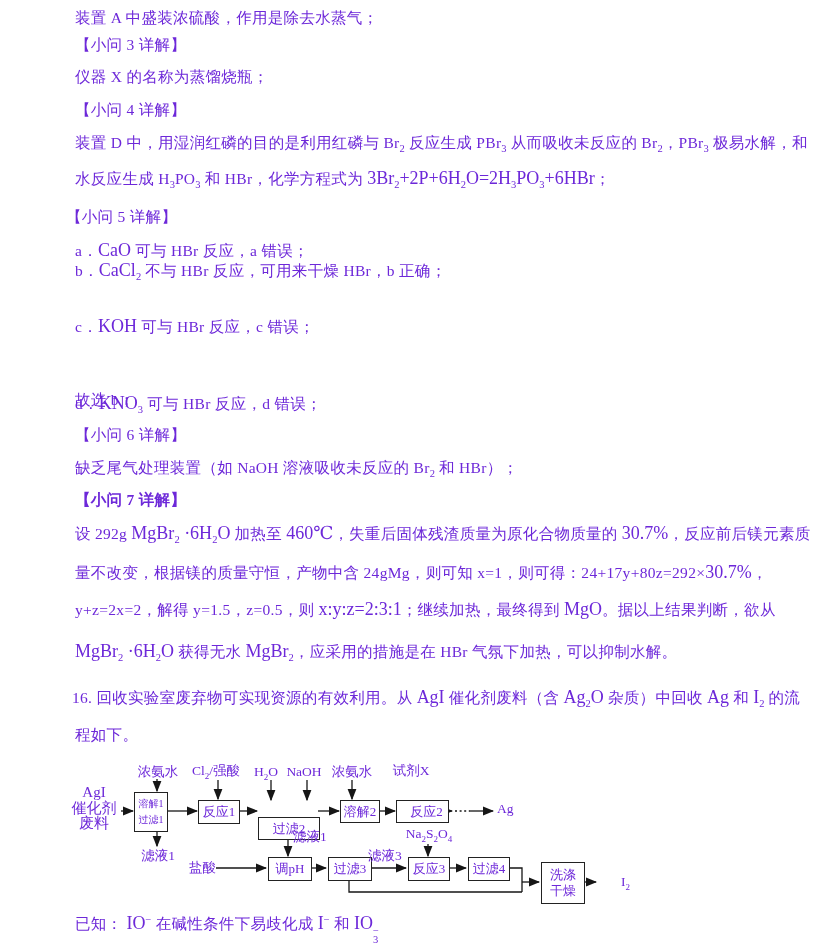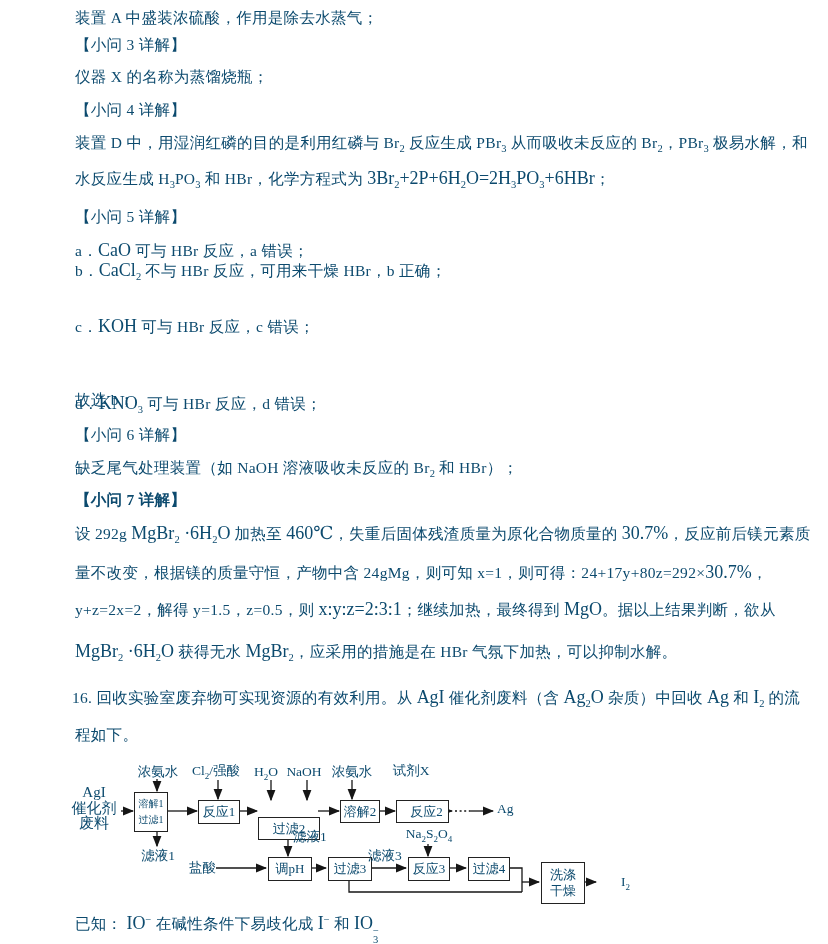--- a/index.html
+++ b/index.html
@@ -1,16 +1,16 @@
 <!DOCTYPE html>
 <html><head>
 <meta charset="utf-8">
 <style>
   html,body{margin:0;padding:0;background:#e8e8e8;}
-  .page{position:relative;width:828px;height:944px;background:#ffffff;color:#0c4a6e;
+  .page{position:relative;width:828px;height:944px;background:#ffffff;color:#6d28d9;
         font-family:"Liberation Serif","DejaVu Serif",serif;overflow:hidden;margin:0 auto;}
   .line{position:absolute;white-space:nowrap;font-size:15.5px;line-height:22px;letter-spacing:0.3px;}
   .seg-t{}
   .seg-f{font-size:18px;letter-spacing:0;}
   .line sub{font-size:10.5px;line-height:0;letter-spacing:0;}
   .line sup{font-size:10.5px;line-height:0;letter-spacing:0;}
   .ss{display:inline-flex;flex-direction:column;vertical-align:-5px;font-size:10.5px;line-height:9px;letter-spacing:0;}
   #flow{position:absolute;left:0;top:756px;width:828px;height:170px;}
   #flow svg{position:absolute;left:0;top:0;}
   .fbox{position:absolute;border:1.4px solid #222;background:#fff;display:flex;flex-direction:column;
@@ -24,21 +24,21 @@
 <body>
 
 <div class="page">
   <div id="doc">
       <div class="line" style="top: 7px; left: 75px;"><span class="seg-t">装置 A 中盛装浓硫酸，作用是除去水蒸气；</span></div>
       <div class="line" style="top: 34px; left: 75px;"><span class="seg-t">【小问 3 详解】</span></div>
       <div class="line" style="top: 66px; left: 75px;"><span class="seg-t">仪器 X 的名称为蒸馏烧瓶；</span></div>
       <div class="line" style="top: 99px; left: 75px;"><span class="seg-t">【小问 4 详解】</span></div>
       <div class="line" style="top: 132px; left: 75px;"><span class="seg-t">装置 D 中，用湿润红磷的目的是利用红磷与 Br</span><sub>2</sub><span class="seg-t"> 反应生成 PBr</span><sub>3</sub><span class="seg-t"> 从而吸收未反应的 Br</span><sub>2</sub><span class="seg-t">，PBr</span><sub>3</sub><span class="seg-t"> 极易水解，和</span></div>
       <div class="line" style="top: 167px; left: 75px;"><span class="seg-t">水反应生成 H</span><sub>3</sub><span class="seg-t">PO</span><sub>3</sub><span class="seg-t"> 和 HBr，化学方程式为 </span><span class="seg-f">3Br</span><sub>2</sub><span class="seg-f">+2P+6H</span><sub>2</sub><span class="seg-f">O=2H</span><sub>3</sub><span class="seg-f">PO</span><sub>3</sub><span class="seg-f">+6HBr</span><span class="seg-t">；</span></div>
-      <div class="line" style="top: 206px; left: 75px; text-align: right;"><span class="seg-t">【小问 5 详解】</span></div>
+      <div class="line" style="top: 206px; left: 66px; text-align: right;"><span class="seg-t">【小问 5 详解】</span></div>
       <div class="line" style="top: 239px; left: 75px;"><span class="seg-t">a．</span><span class="seg-f">CaO</span><span class="seg-t"> 可与 HBr 反应，a 错误；</span></div>
       <div class="line" style="top: 259px; left: 75px;"><span class="seg-t">b．</span><span class="seg-f">CaCl</span><sub>2</sub><span class="seg-t"> 不与 HBr 反应，可用来干燥 HBr，b 正确；</span></div>
       <div class="line" style="top: 315px; left: 75px;"><span class="seg-t">c．</span><span class="seg-f">KOH</span><span class="seg-t"> 可与 HBr 反应，c 错误；</span></div>
       <div class="line" style="top: 352px; left: 75px; margin-top: 40px;"><span class="seg-t">d．</span><span class="seg-f">KNO</span><sub>3</sub><span class="seg-t"> 可与 HBr 反应，d 错误；</span></div>
       <div class="line" style="top: 389px; left: 75px;"><span class="seg-t">故选 b；</span></div>
       <div class="line" style="top: 424px; left: 75px;"><span class="seg-t">【小问 6 详解】</span></div>
       <div class="line" style="top: 457px; left: 75px;"><span class="seg-t">缺乏尾气处理装置（如 NaOH 溶液吸收未反应的 Br</span><sub>2</sub><span class="seg-t"> 和 HBr）；</span></div>
       <div class="line" style="top: 489px; left: 75px; font-weight: bold;"><span class="seg-t">【小问 7 详解】</span></div>
       <div class="line" style="top: 522px; left: 75px;"><span class="seg-t">设 292g </span><span class="seg-f">MgBr</span><sub>2</sub><span class="seg-f"> ·6H</span><sub>2</sub><span class="seg-f">O</span><span class="seg-t"> 加热至 </span><span class="seg-f">460℃</span><span class="seg-t">，失重后固体残渣质量为原化合物质量的 </span><span class="seg-f">30.7%</span><span class="seg-t">，反应前后镁元素质</span></div>
       <div class="line" style="top: 561px; left: 75px;"><span class="seg-t">量不改变，根据镁的质量守恒，产物中含 24gMg，则可知 x=1，则可得：24+17y+80z=292×</span><span class="seg-f">30.7%</span><span class="seg-t">，</span></div>

